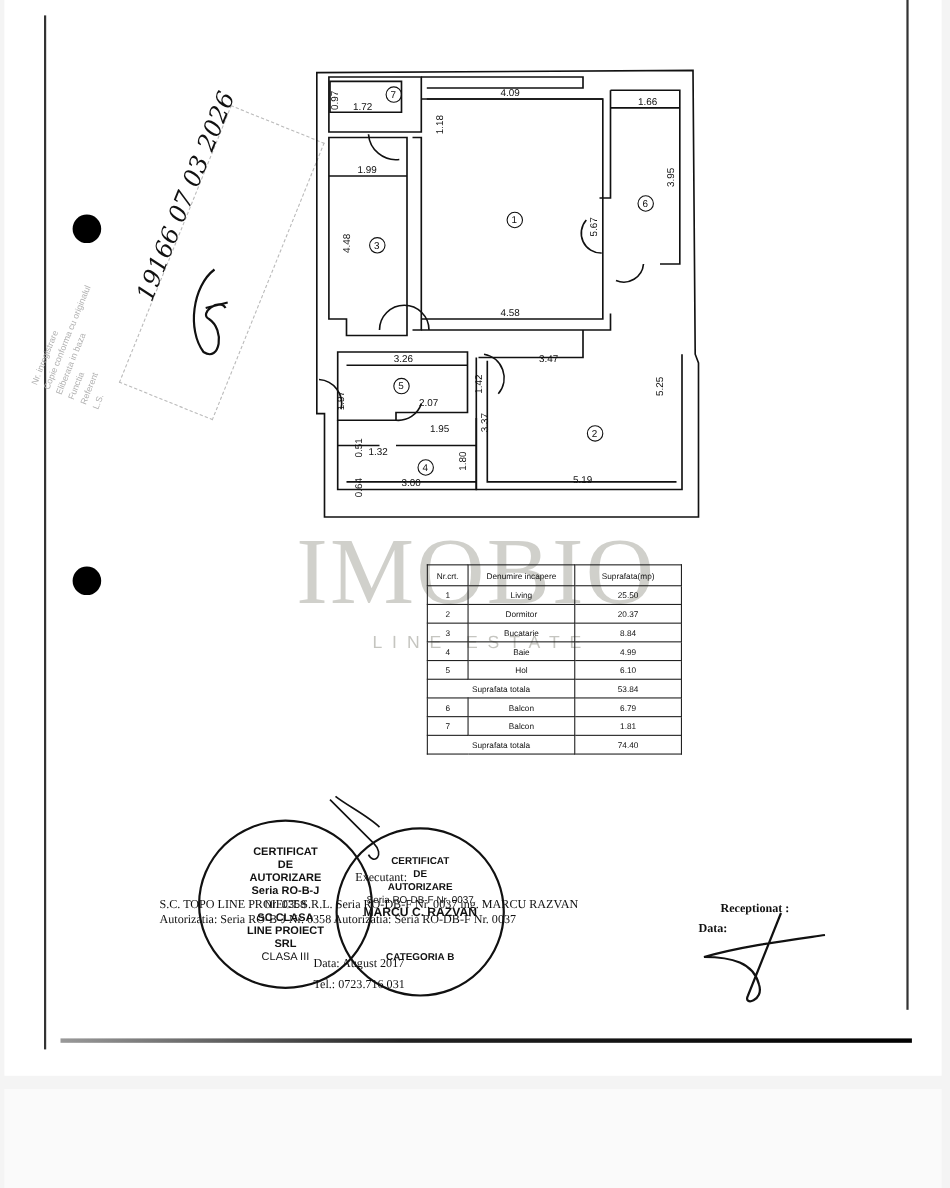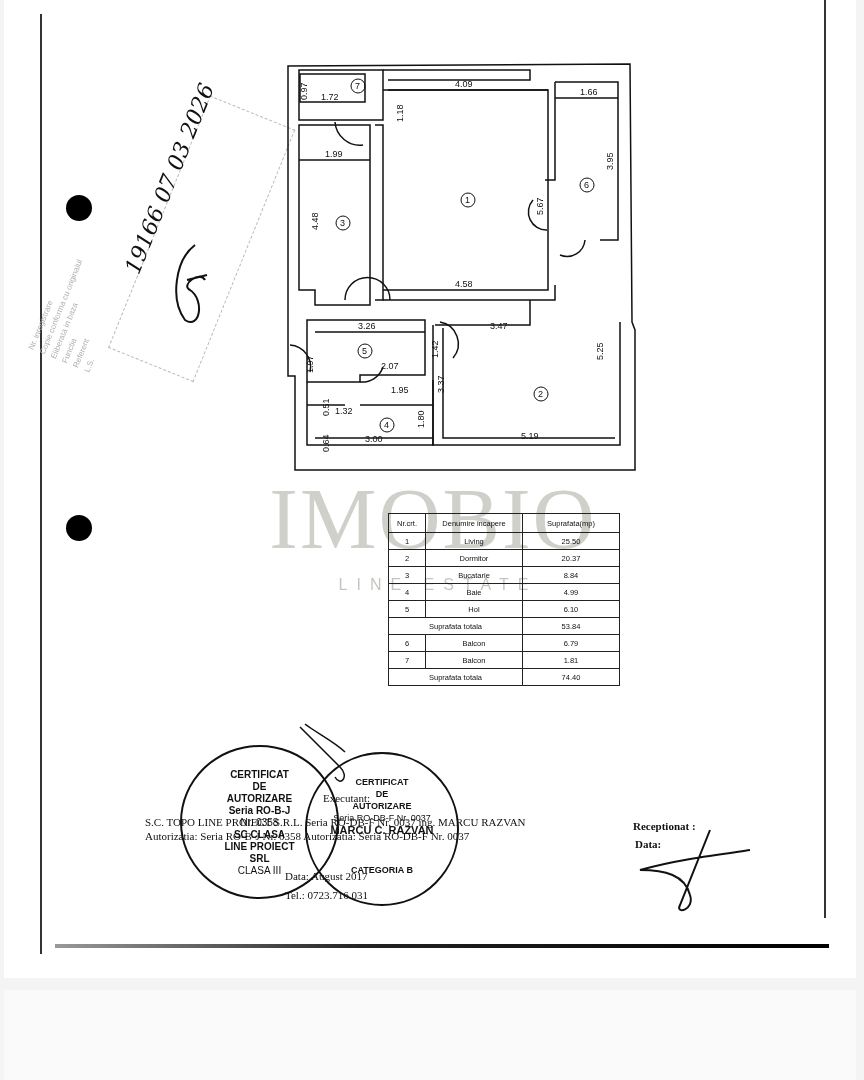--- a/index.html
+++ b/index.html
@@ -228,17 +228,17 @@
 <svg style="position:absolute;left:295px;top:722px;" width="70" height="70" viewBox="0 0 70 70">
   <path d="M5 5 L45 45 C55 55,45 65,40 55 M10 2 C20 10,40 20,50 30" stroke="#111" stroke-width="1.5" fill="none"></path>
 </svg>
 
 <div class="sign-text" style="left:145px;top:816px;">S.C. TOPO LINE PROIECT S.R.L.    Seria RO-DB-F Nr. 0037   ing. MARCU RAZVAN</div>
 <div class="sign-text" style="left:145px;top:830px;">Autorizatia: Seria RO-B-J Nr. 0358      Autorizatia: Seria RO-DB-F Nr. 0037</div>
 <div class="sign-text" style="left:323px;top:792px;">Executant:</div>
 <div class="sign-text" style="left:285px;top:853px;margin-top:36px;">Tel.: 0723.716.031</div>
 <div class="sign-text" style="left:285px;top:870px;">Data: August 2017</div>
 
-<div class="recep" style="left:633px;top:820px;">Receptionat :</div>
+<div class="recep" style="left:655px;top:820px;">Receptionat :</div>
 <div class="recep" style="left:635px;top:838px;">Data:</div>
 <svg style="position:absolute;left:635px;top:825px;" width="120" height="90" viewBox="0 0 120 90">
   <path d="M75 5 L45 80 C40 90,60 85,55 70 C50 50,30 45,5 45 C40 35,80 30,115 25" stroke="#111" stroke-width="2" fill="none"></path>
 </svg>
 
 </body></html>

